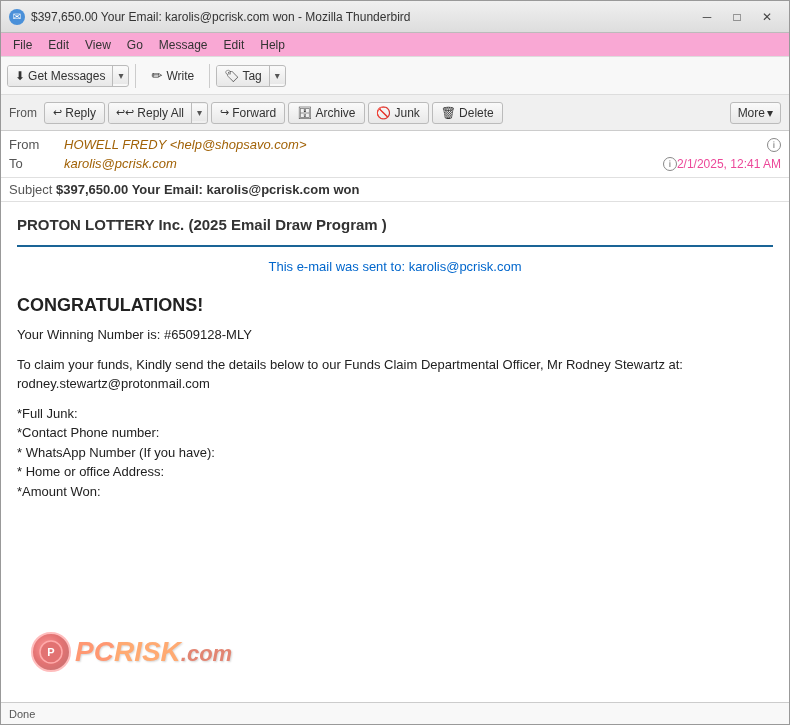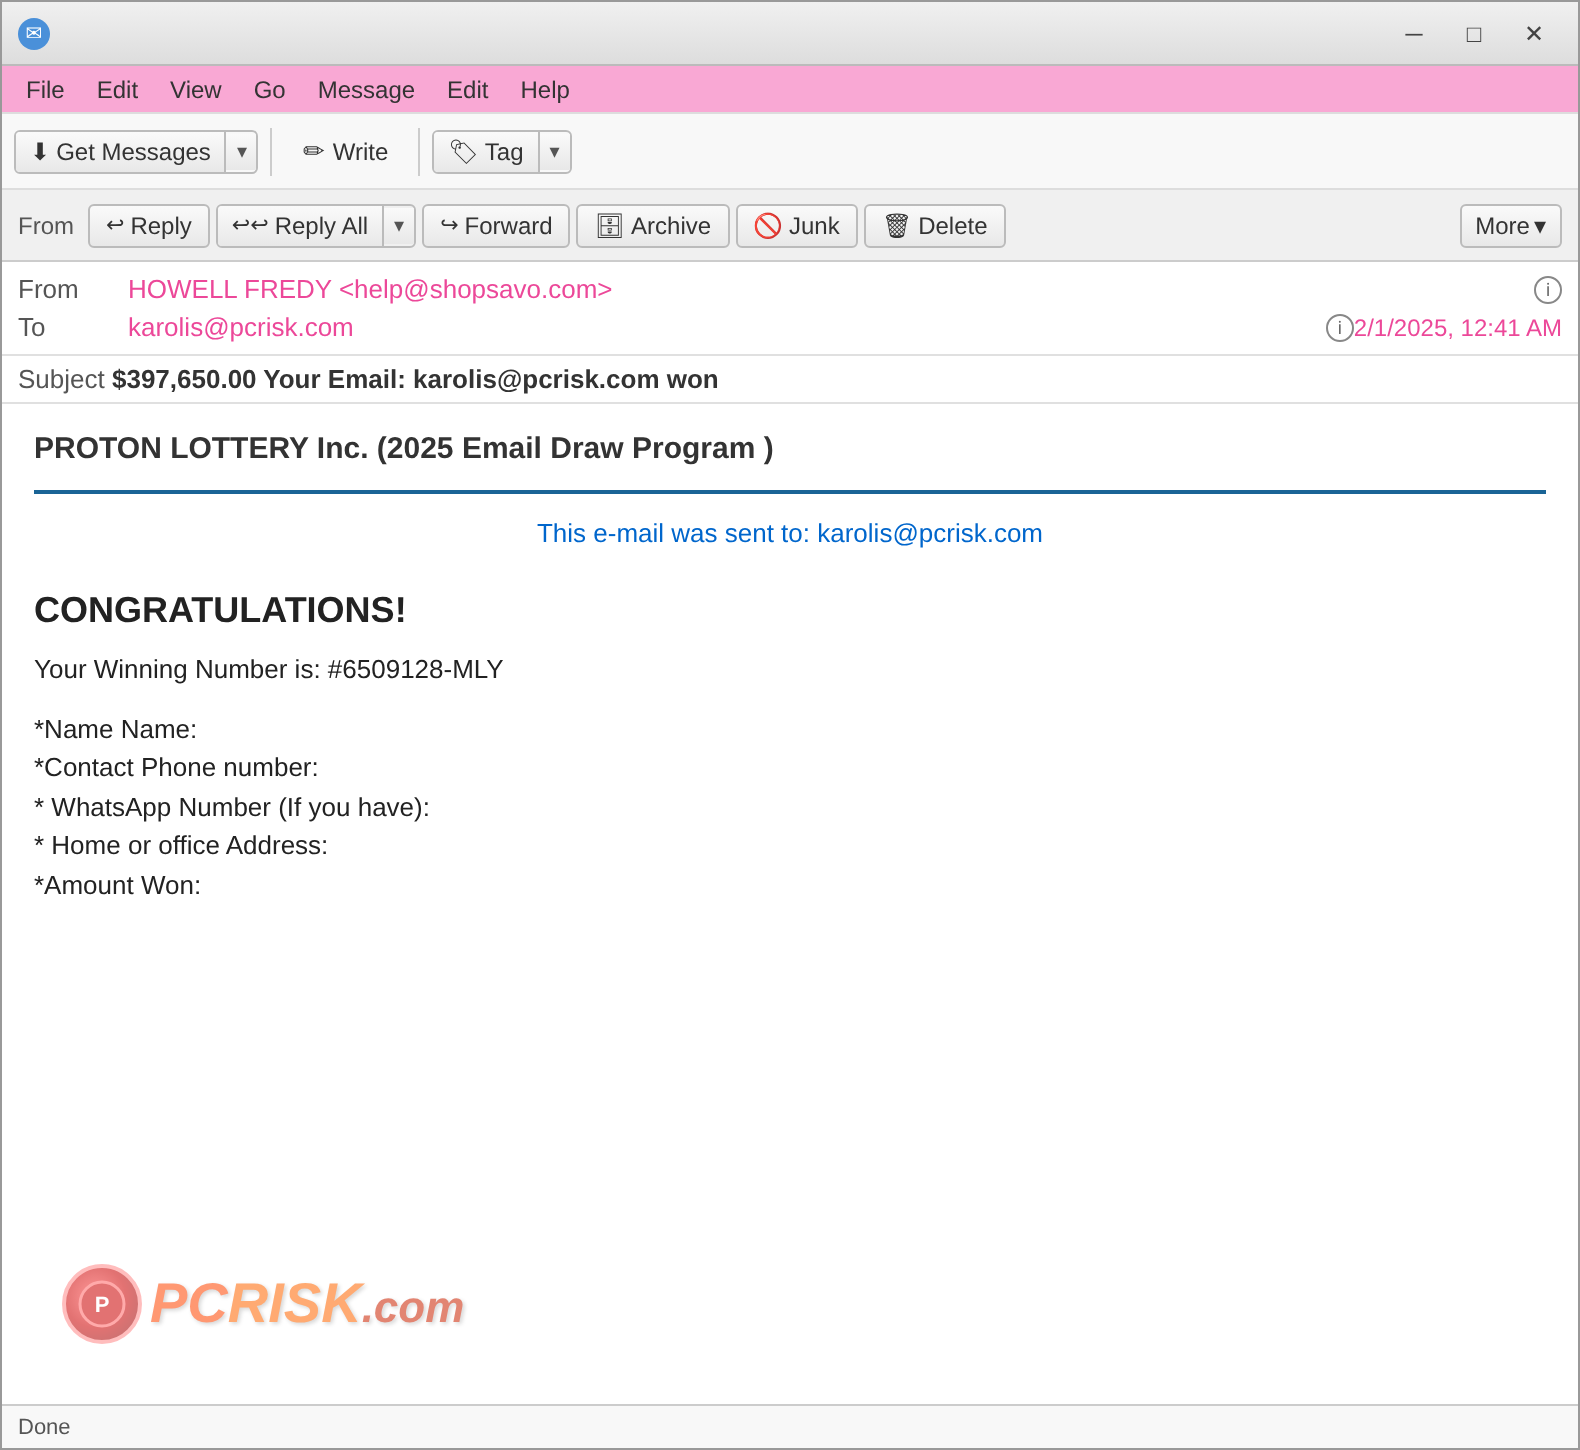--- a/index.html
+++ b/index.html
@@ -214,22 +214,23 @@
     }
 
     .email-field-label {
       width: 55px;
       color: #555;
       font-size: 13px;
       flex-shrink: 0;
     }
 
     .email-field-value {
-      color: #ec4899;
+      color: #a16207;
       flex: 1;
+      font-style: italic;
     }
 
     .email-date {
       color: #ec4899;
       font-size: 12px;
       margin-left: auto;
     }
 
     .email-subject {
       padding: 4px 8px;
@@ -372,20 +373,21 @@
     }
   </style>
 </head>
 <body>
 
 <div class="window">
 
   <div class="title-bar">
     <div class="title-bar-left">
       <div class="title-icon">✉</div>
+      <span class="title-text">$397,650.00 Your Email: karolis@pcrisk.com won - Mozilla Thunderbird</span>
     </div>
     <div class="window-controls">
       <button class="win-btn">─</button>
       <button class="win-btn">□</button>
       <button class="win-btn close">✕</button>
     </div>
   </div>
 
   <div class="menu-bar">
     <span class="menu-item">File</span>
@@ -489,23 +491,24 @@
 
       <div class="lottery-header">PROTON LOTTERY Inc. (2025 Email Draw Program )</div>
 
       <div class="sent-to-line">This e-mail was sent to: karolis@pcrisk.com</div>
 
       <p class="congrats">CONGRATULATIONS!</p>
 
 
       <p>Your Winning Number is: #6509128-MLY</p>
 
+      <p>To claim your funds, Kindly send the details below to our Funds Claim Departmental Officer, Mr Rodney Stewartz at: rodney.stewartz@protonmail.com</p>
 
       <div>
-        <div>*Name Name:</div>
+        <div>*Full Junk:</div>
         <div>*Contact Phone number:</div>
         <div>* WhatsApp Number (If you have):</div>
         <div>* Home or office Address:</div>
         <div>*Amount Won:</div>
       </div>
 
     </div>
 
     <div class="watermark">
       <div class="watermark-logo">

